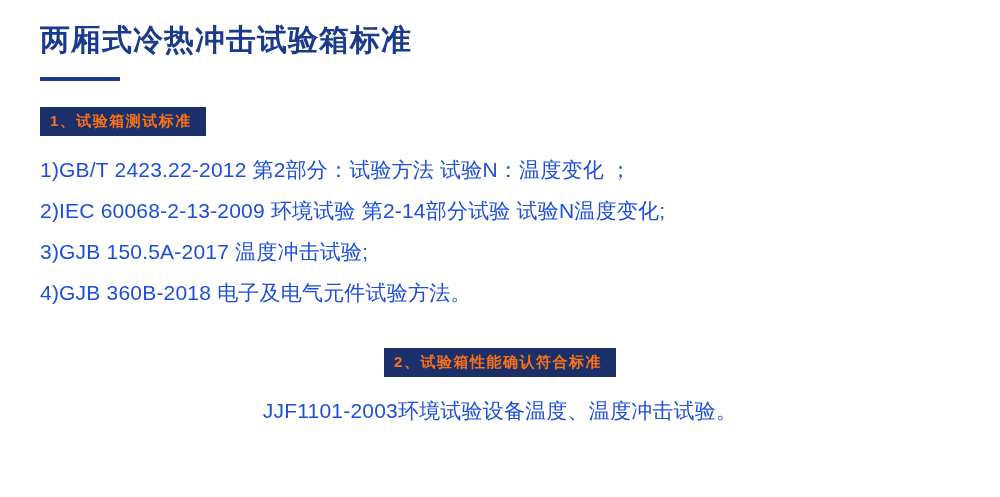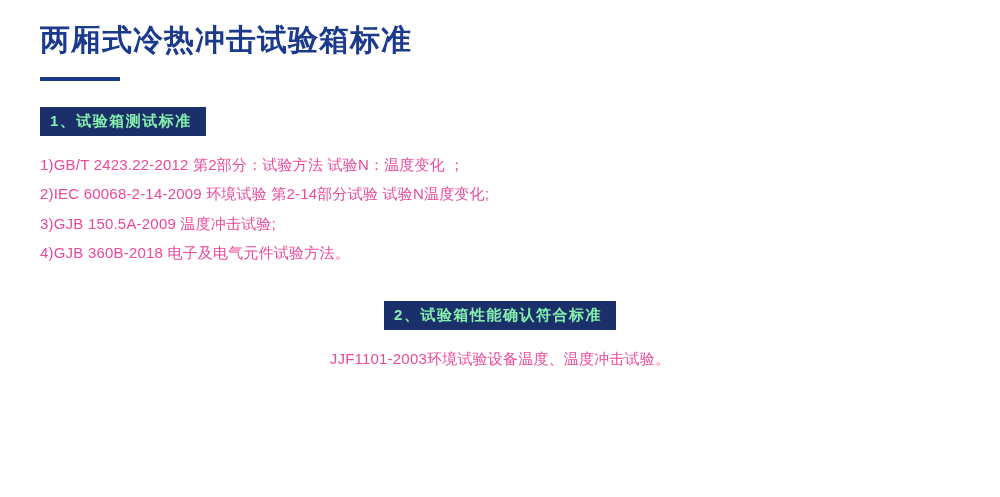--- a/index.html
+++ b/index.html
@@ -41,54 +41,54 @@
   .section {
     margin-top: 26px;
   }
   .section + .section {
     margin-top: 34px;
     text-align: center;
   }
   .section-heading {
     display: inline-block;
     background: #1b2f6b;
-    color: #86efac;
+    color: #f97316;
     font-size: 15px;
     font-weight: bold;
     letter-spacing: 1.5px;
     padding: 5px 14px 6px 10px;
     line-height: 1.2;
   }
   .section-body {
     margin-top: 14px;
   }
   .line {
-    font-size: 15px;
-    color: #ec4899;
+    font-size: 21px;
+    color: #1d4ed8;
     line-height: 1.95;
     letter-spacing: 0.2px;
     white-space: nowrap;
   }
 </style>
 </head>
 <body>
 
 <div class="page">
 
   <div class="title-block">
     <h1 class="page-title">两厢式冷热冲击试验箱标准</h1>
     <div class="title-rule"></div>
   </div>
 
   <div class="section">
     <div class="section-heading">1、试验箱测试标准</div>
     <div class="section-body">
       <div class="line">1)GB/T 2423.22-2012 第2部分：试验方法 试验N：温度变化 ；</div>
-      <div class="line">2)IEC 60068-2-14-2009 环境试验 第2-14部分试验 试验N温度变化;</div>
-      <div class="line">3)GJB 150.5A-2009 温度冲击试验;</div>
+      <div class="line">2)IEC 60068-2-13-2009 环境试验 第2-14部分试验 试验N温度变化;</div>
+      <div class="line">3)GJB 150.5A-2017 温度冲击试验;</div>
       <div class="line">4)GJB 360B-2018 电子及电气元件试验方法。</div>
     </div>
   </div>
 
   <div class="section">
     <div class="section-heading">2、试验箱性能确认符合标准</div>
     <div class="section-body">
       <div class="line">JJF1101-2003环境试验设备温度、温度冲击试验。</div>
     </div>
   </div>

